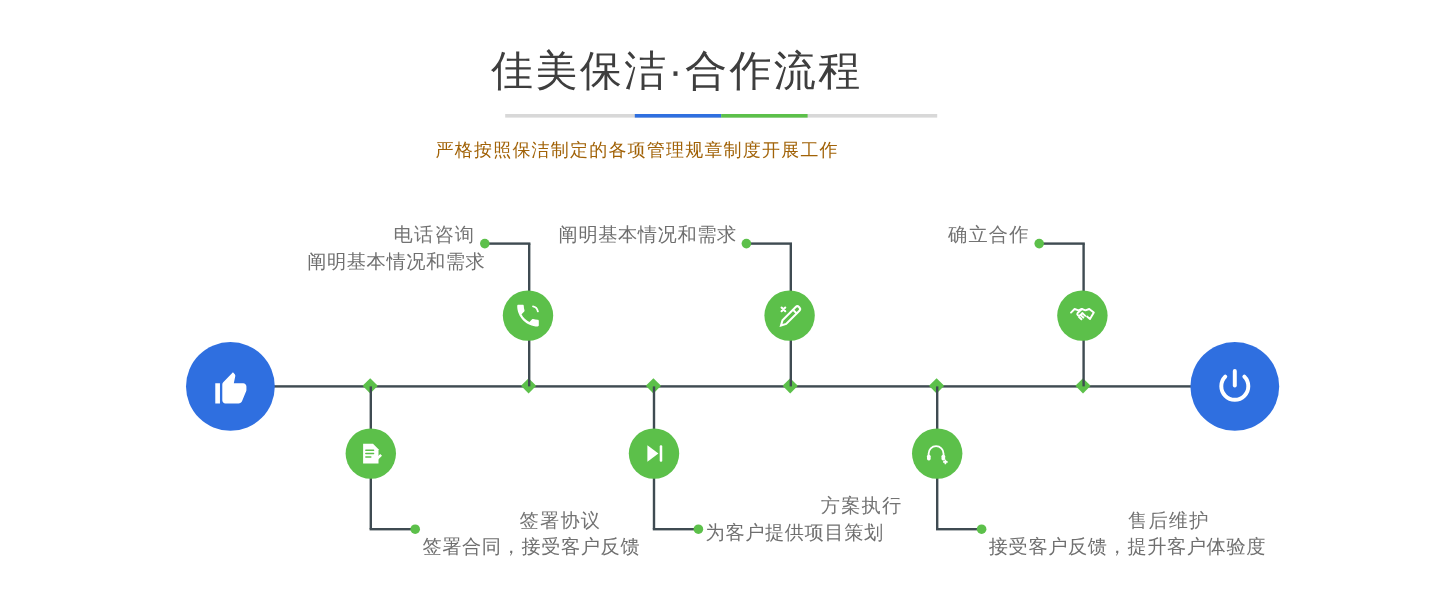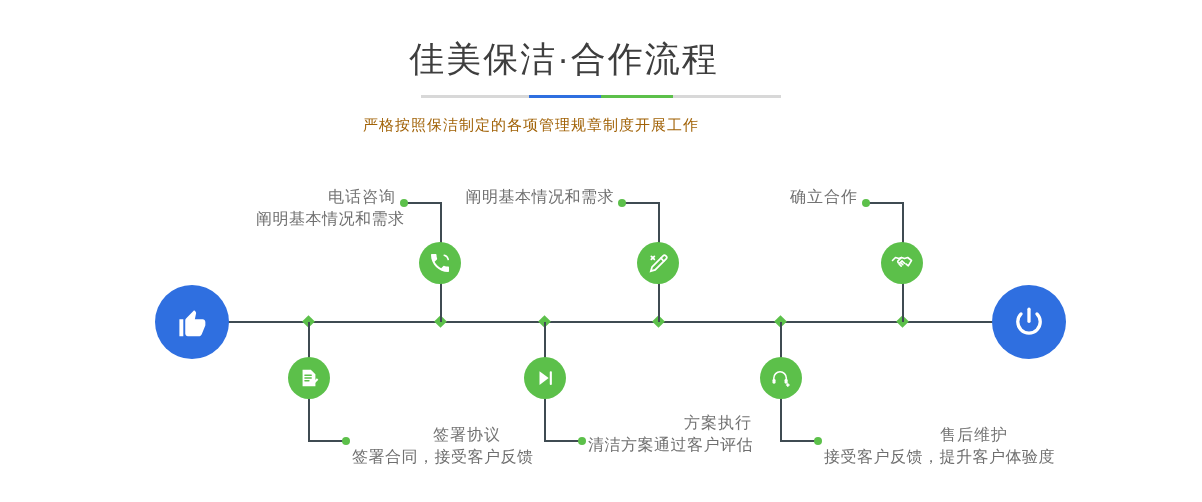--- a/index.html
+++ b/index.html
@@ -186,21 +186,21 @@
   <div class="badge" style="left:524px;top:357px">
     <span>
       <svg width="22" height="22" viewBox="0 0 24 24" fill="#ffffff">
         <path d="M6 4.5l10 7.5-10 7.5z"></path>
         <rect x="17.2" y="4.5" width="2.3" height="15" rx="1"></rect>
       </svg>
     </span>
   </div>
   <div class="lbl down" style="left:588px;top:412px;width:260px">
     <div class="h">方案执行</div>
-    <div class="d">清洁方案通过客户评估</div>
+    <div class="d">为客户提供项目策划</div>
   </div>
 
   <div class="vline" style="left:902px;top:203px;height:119px"></div>
   <div class="hline" style="left:868px;top:202px;width:36px"></div>
   <div class="tipdot" style="left:862px;top:199px"></div>
   <div class="badge" style="left:881px;top:242px">
     <span>
       <svg width="24" height="24" viewBox="0 0 24 24" fill="none" stroke="#ffffff" stroke-width="1.6" stroke-linecap="round" stroke-linejoin="round">
         <path d="M2.5 9.5l3-3 3.2 1.1 2.8-1.1 3 1.1 3.2-1.1 3.8 3-3.2 5.3-2.4-2"></path>
         <path d="M11.5 6.5L8 9.8a1.4 1.4 0 0 0 1.9 2l2.1-1.8"></path>

